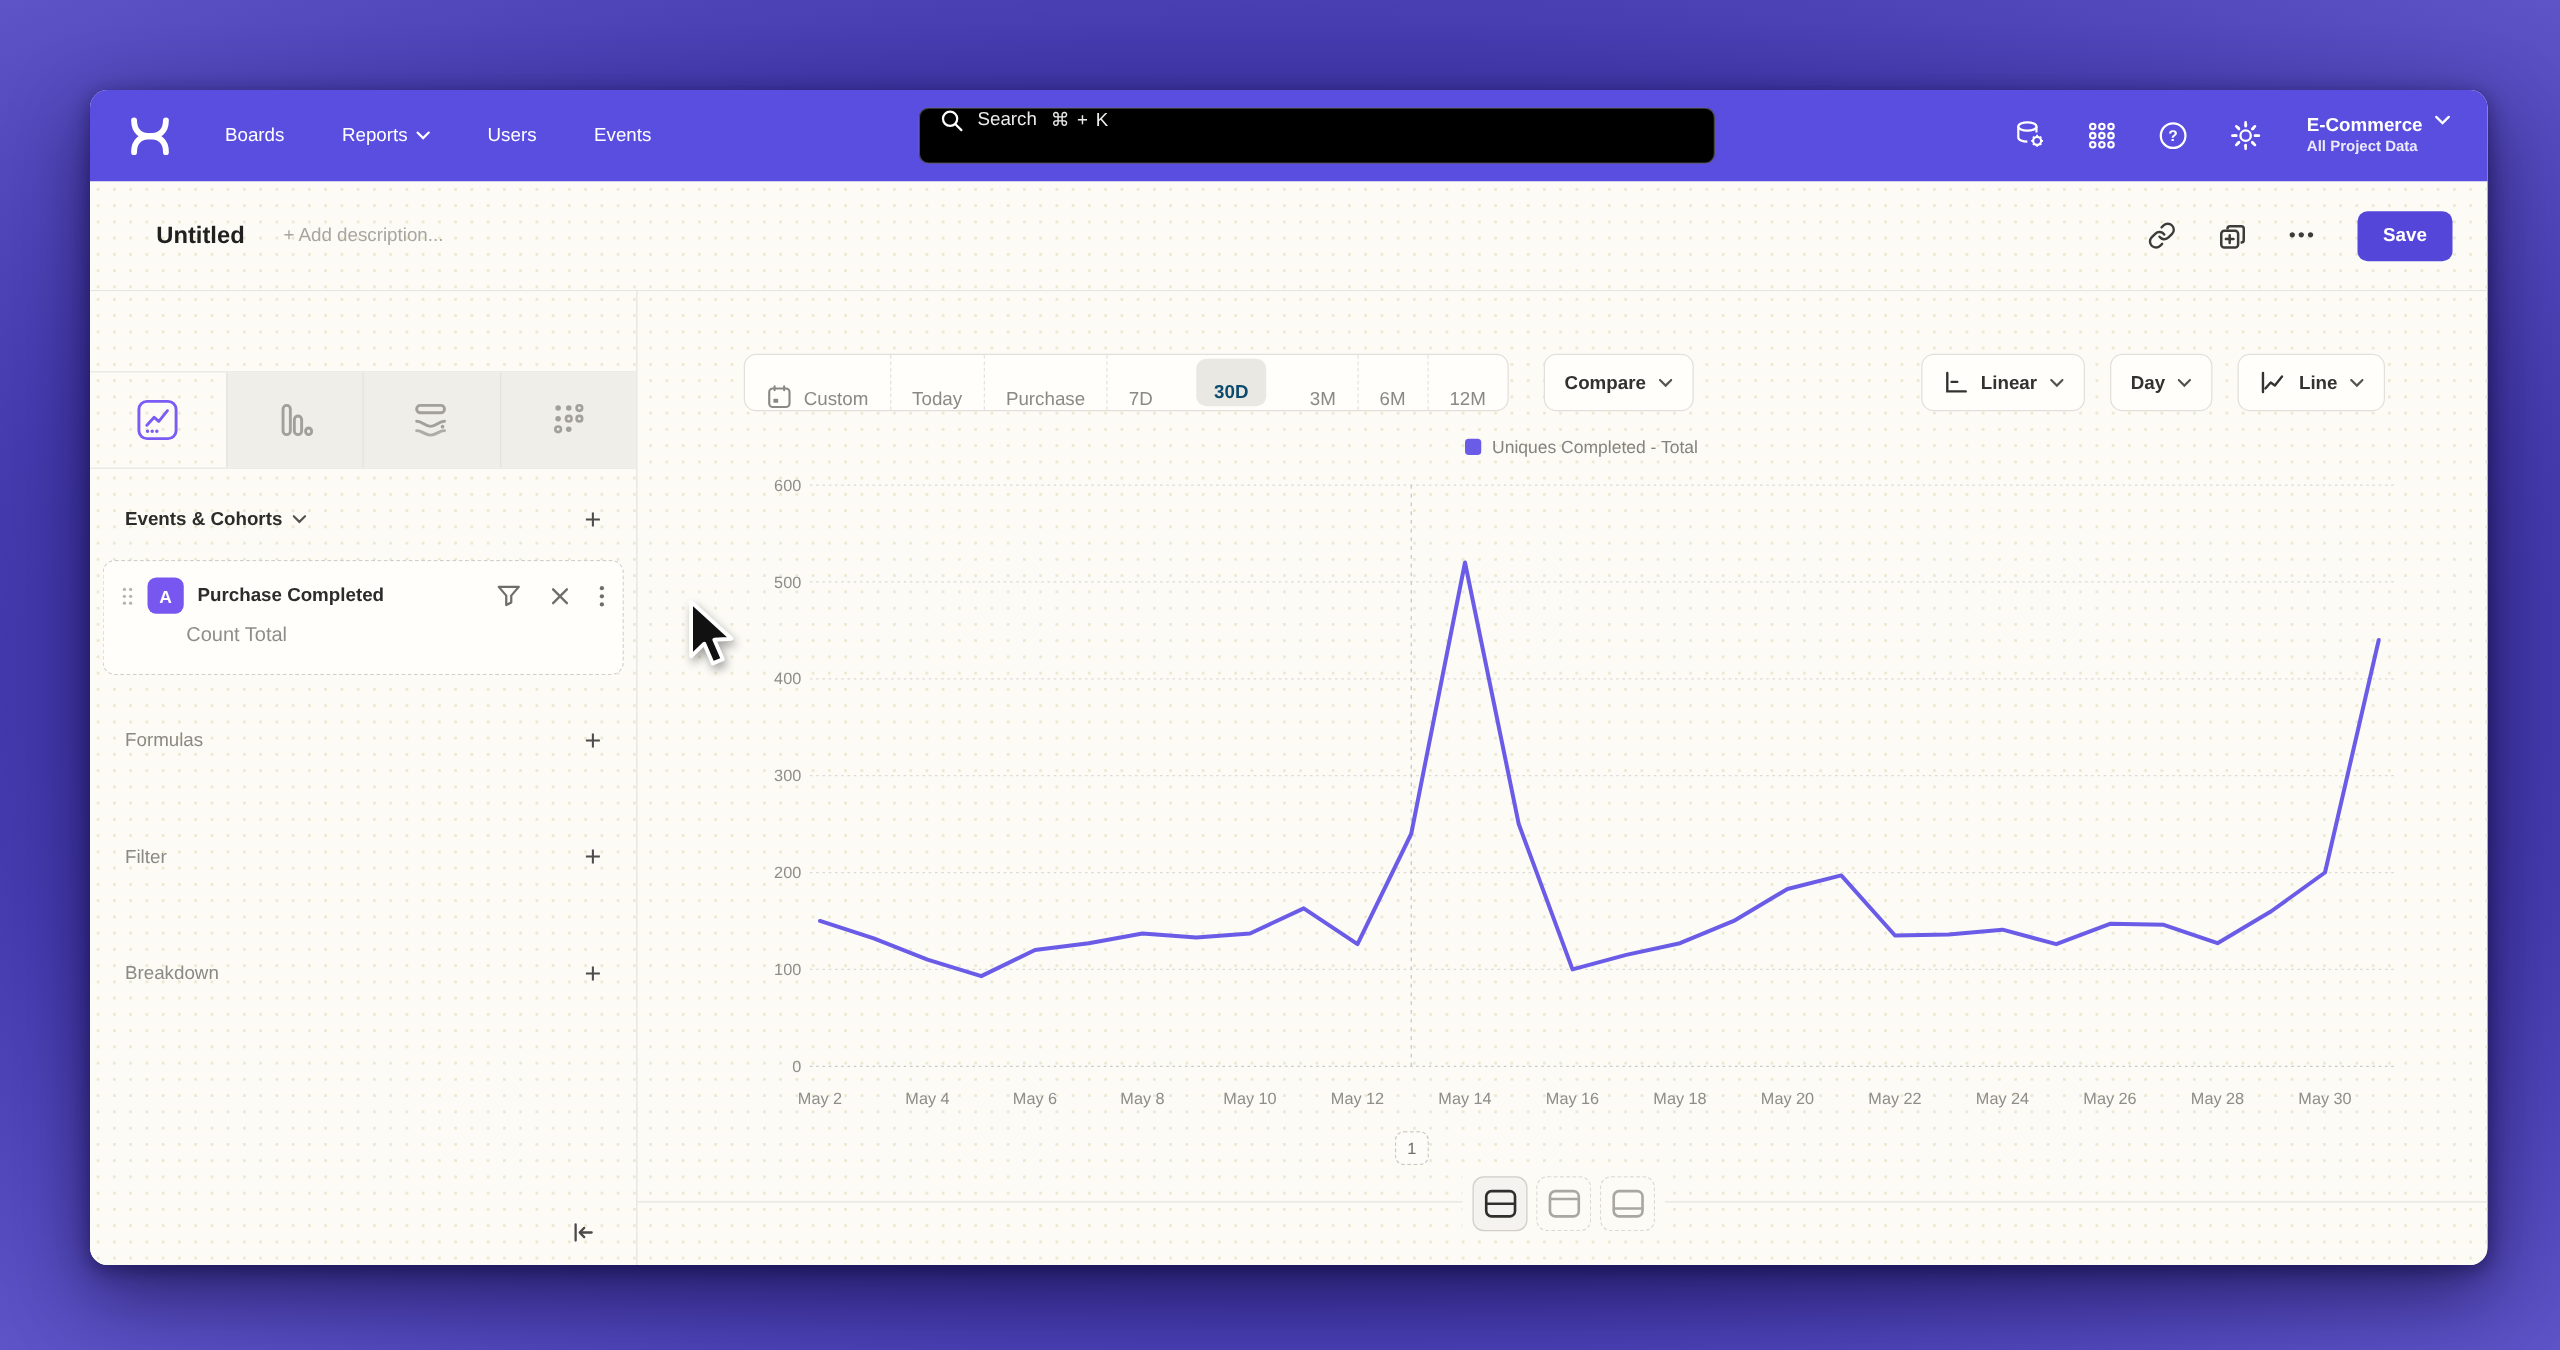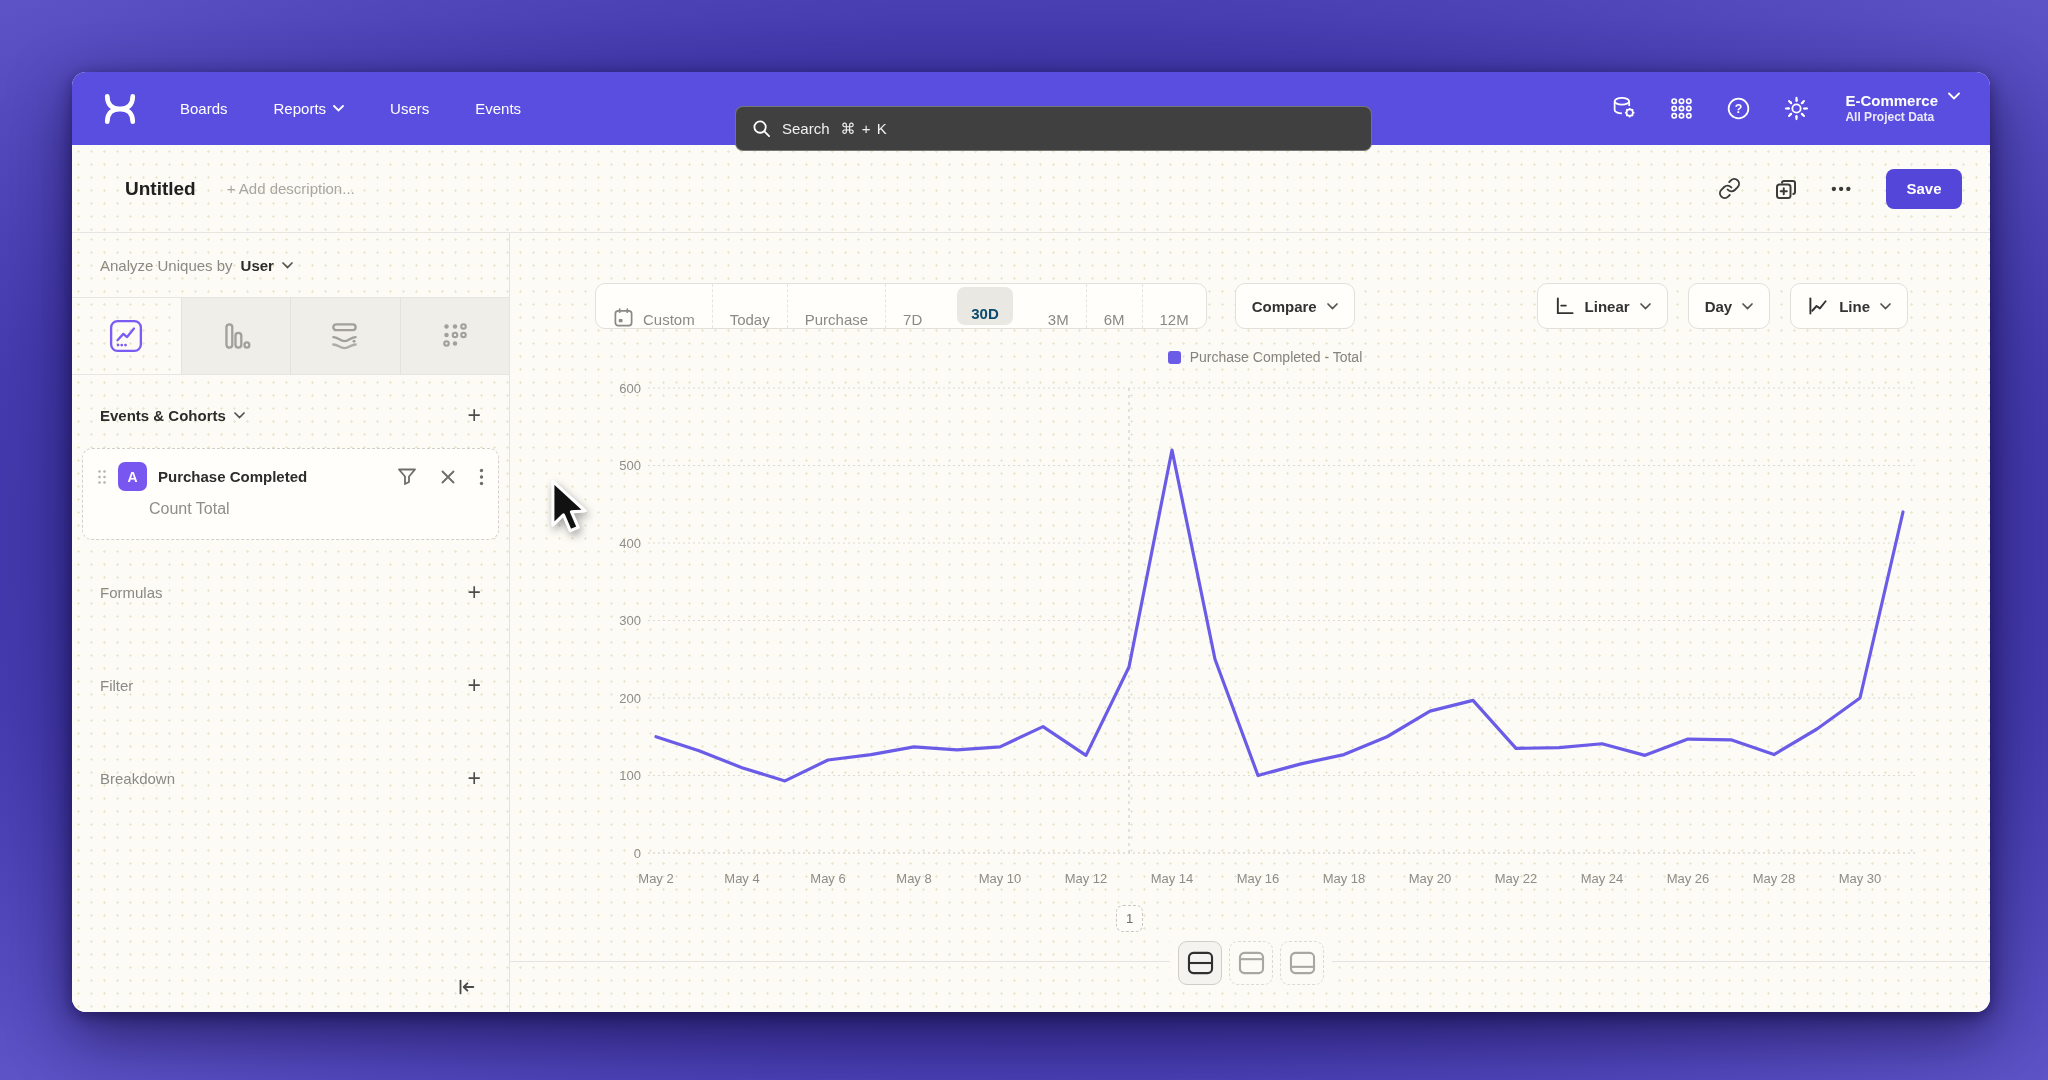--- a/index.html
+++ b/index.html
@@ -18,23 +18,23 @@
   
   .navbar {
     height:73px; flex:0 0 73px; background:#5a4ee0; display:flex; align-items:center;
     padding:0 30px; position:relative; color:#fff;
   }
   .logo { width:36px; height:36px; display:flex; align-items:center; justify-content:center; margin-right:42px; }
   .nav-items { display:flex; align-items:center; gap:46px; }
   .nav-item { font-size:15px; font-weight:500; color:#fff; display:flex; align-items:center; gap:7px; cursor:default; }
   .searchbar {
     position:absolute; left:663px; top:14px; width:637px; height:45px;
-    background:#404040; border:1px solid rgba(255,255,255,.28); border-radius:8px;
-    display:flex; align-items:center; padding:0 16px; gap:11px;
-    color:rgba(255,255,255,.92); font-size:15px;margin-top:20px;
+    background:#000000; border:1px solid rgba(255,255,255,.28); border-radius:8px;
+    display:flex; align-items:flex-start; padding:0 16px; gap:11px;
+    color:rgba(255,255,255,.92); font-size:15px;
   }
   .search-shortcut { letter-spacing:1px; }
   .nav-right { margin-left:auto; display:flex; align-items:center; gap:31px; }
   .project { display:flex; align-items:flex-start; gap:10px; margin-left:4px; }
   .project-text { display:flex; flex-direction:column; line-height:1.25; }
   .project-name { font-size:15px; font-weight:700; }
   .project-sub { font-size:12px; font-weight:700; opacity:.88; }
   
   .titlebar {
     height:88px; flex:0 0 88px; display:flex; align-items:center; padding:0 28px;
@@ -201,27 +201,20 @@
         <path d="M9.75 11.2v6.1M6.7 14.25h6.1" stroke-linecap="round"></path>
       </svg>
       <span class="dots-h">•••</span>
       <button class="save-btn">Save</button>
     </div>
   </div>
 
   <div class="content">
 
     <div class="sidebar">
-      <div class="analyze-row">
-        <span class="analyze-label">Analyze Uniques by</span>
-        <span class="analyze-value">User</span>
-        <svg width="11" height="7" viewBox="0 0 11 7">
-            <path d="M1 1l4.5 4.5L10 1" stroke="#55534f" stroke-width="1.7" fill="none" stroke-linecap="round"></path>
-          </svg>
-      </div>
 
       <div class="tabs-row">
         <div class="tab active">
           <svg width="34" height="34" viewBox="0 0 32 32" fill="none" stroke="#7a5cf5" stroke-width="2.2">
             <rect x="2" y="2" width="28" height="28" rx="6"></rect>
             <path d="M8 20l5.5-6 3.5 3 6.5-8" stroke-linecap="round" stroke-linejoin="round"></path>
             <path d="M8.5 24.5h.01M12 24.5h.01M15.5 24.5h.01" stroke-width="2.6" stroke-linecap="round"></path>
           </svg>
         </div>
         <div class="tab">
@@ -379,21 +372,21 @@
             <span>Line</span>
             <svg width="11" height="7" viewBox="0 0 11 7">
                 <path d="M1 1l4.5 4.5L10 1" stroke="#55534f" stroke-width="1.7" fill="none" stroke-linecap="round"></path>
               </svg>
           </button>
         </div>
       </div>
 
       <div class="legend-row">
         <span class="legend-swatch" style="background: rgb(107, 92, 232);"></span>
-        <span class="legend-text">Purchase Completed - Total</span>
+        <span class="legend-text">Uniques Completed - Total</span>
       </div>
 
       <div class="chart-wrap">
         <svg id="chart" width="1390" height="545" viewBox="0 0 1390 545">
             <line x1="78" y1="475" x2="1345" y2="475" stroke="#ccc9c2" stroke-width="1" stroke-dasharray="2 3"></line>
             <text x="71" y="479.5" text-anchor="end" font-size="13" fill="#8f8d88">0</text>
             <line x1="78" y1="397.5" x2="1345" y2="397.5" stroke="#dcdad3" stroke-width="1" stroke-dasharray="2 3"></line>
             <text x="71" y="402" text-anchor="end" font-size="13" fill="#8f8d88">100</text>
             <line x1="78" y1="320" x2="1345" y2="320" stroke="#dcdad3" stroke-width="1" stroke-dasharray="2 3"></line>
             <text x="71" y="324.5" text-anchor="end" font-size="13" fill="#8f8d88">200</text>

